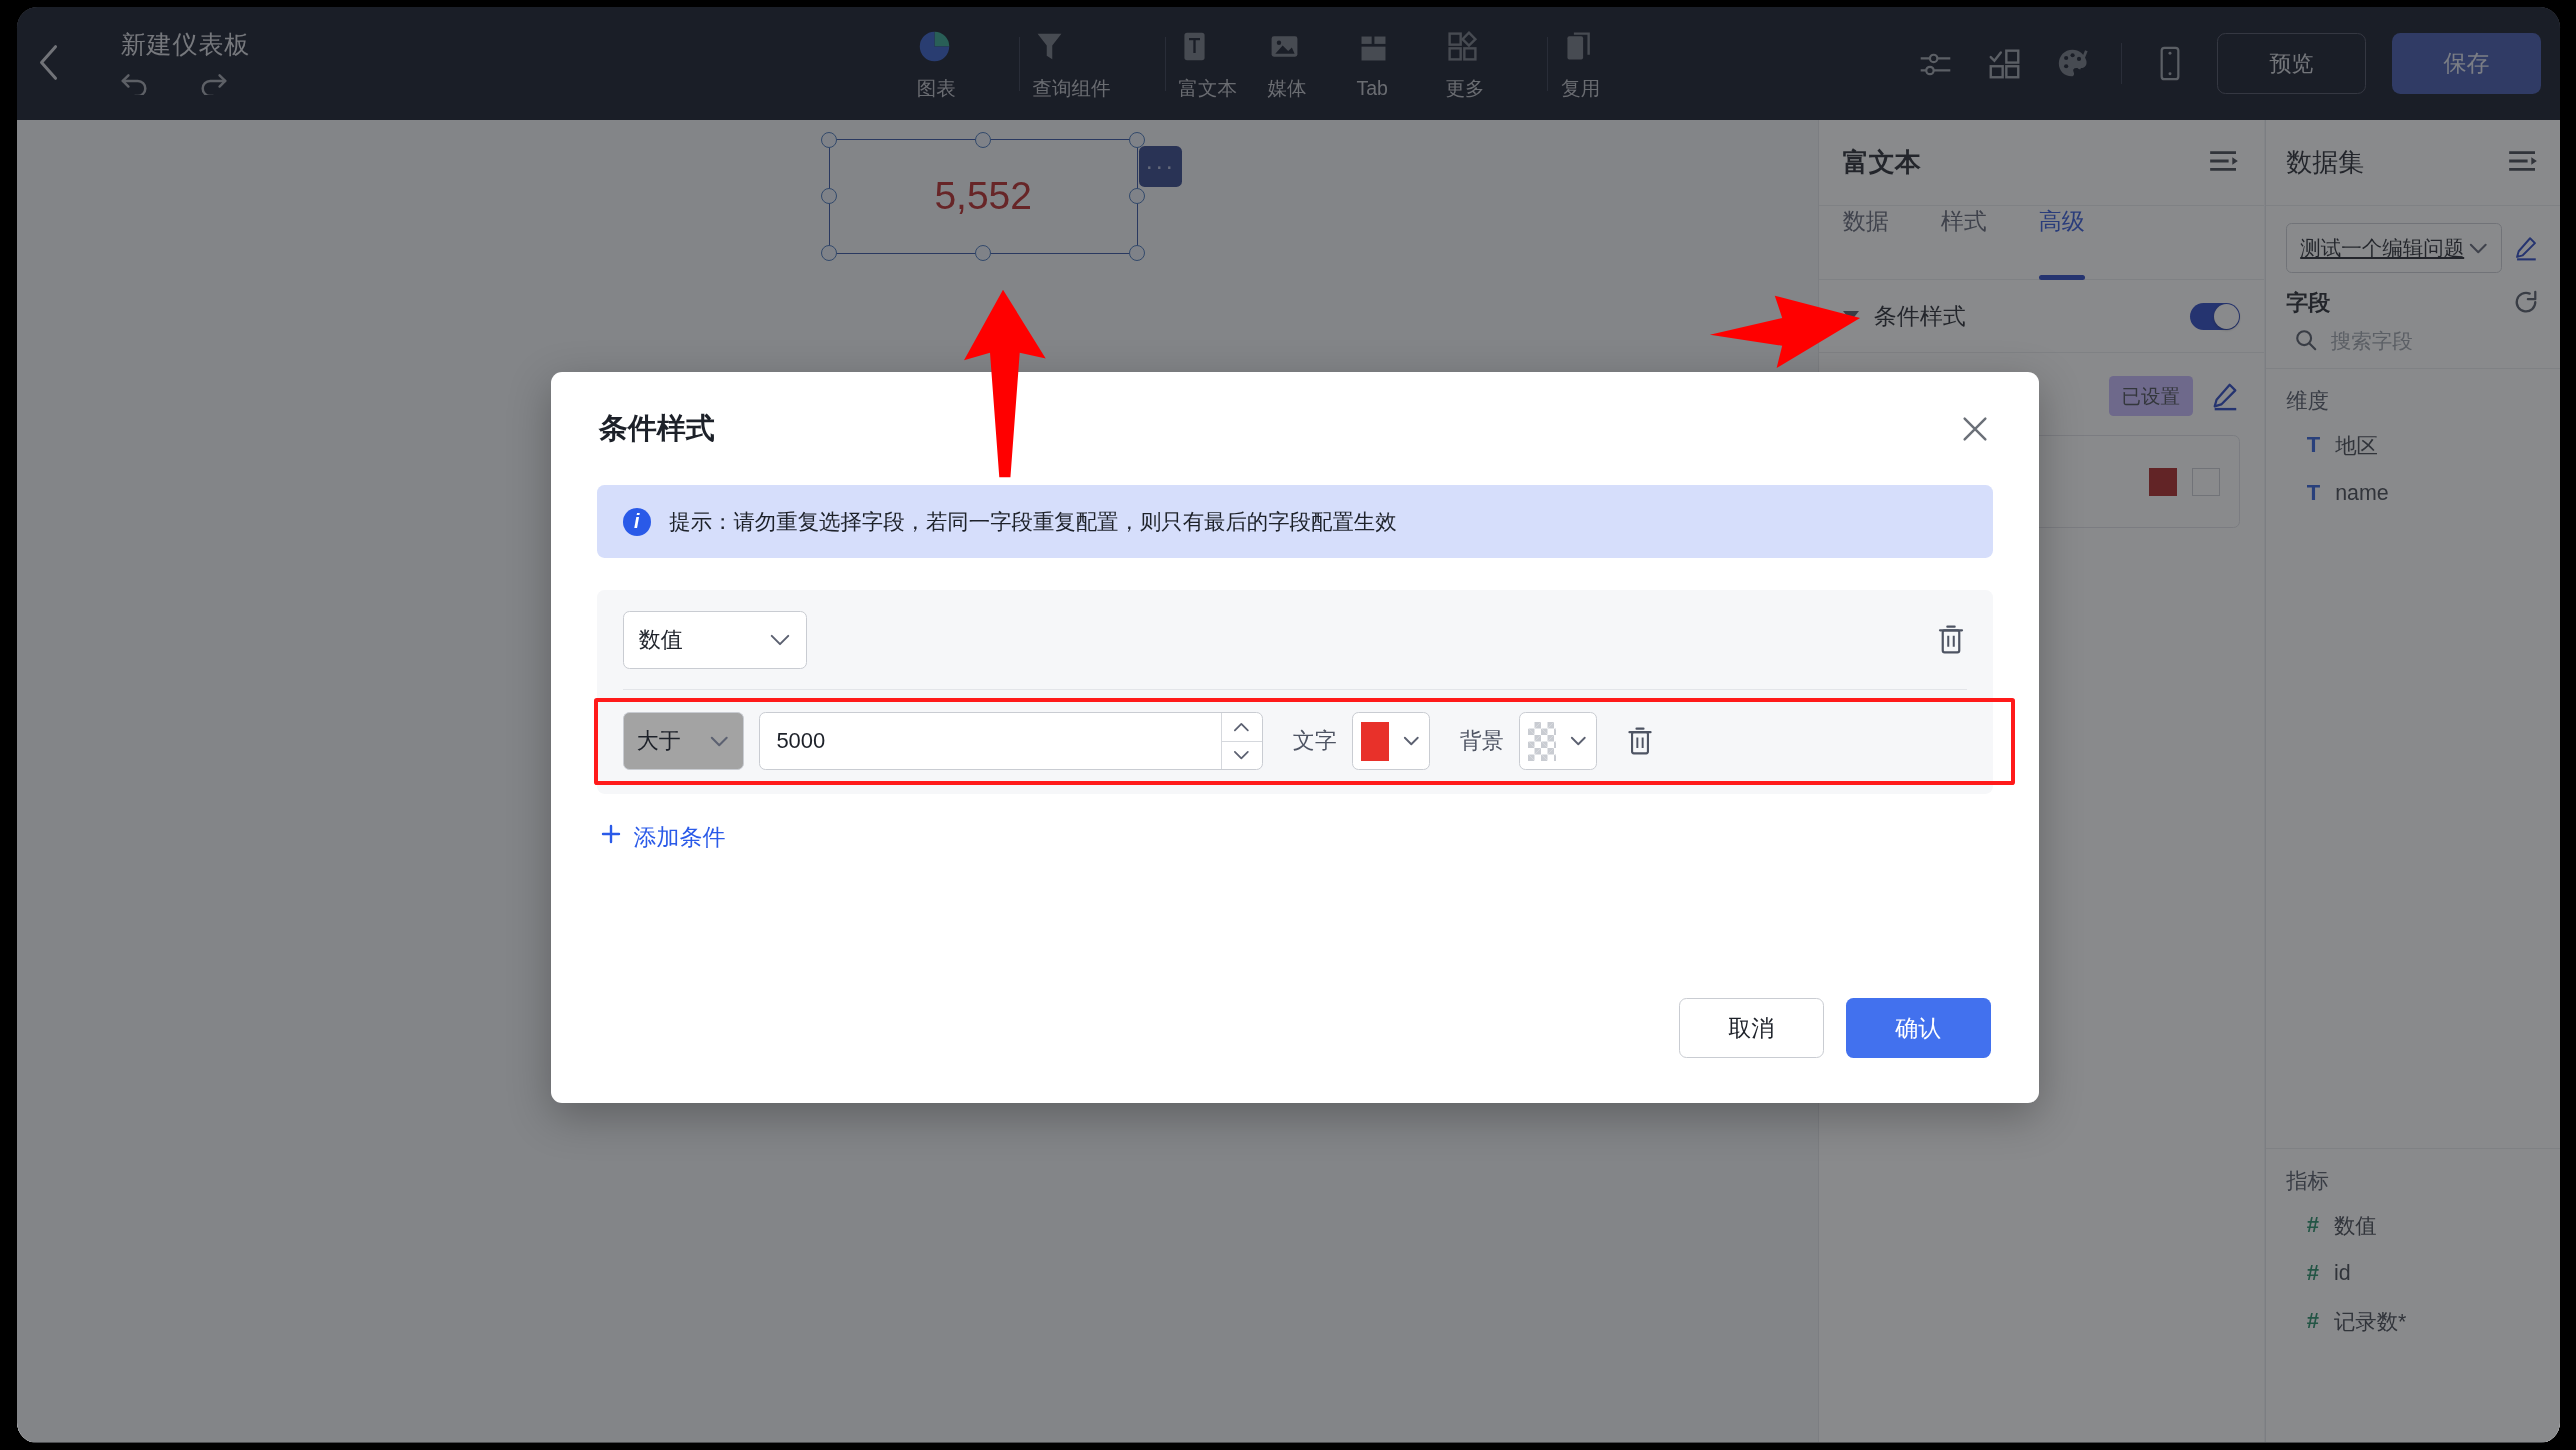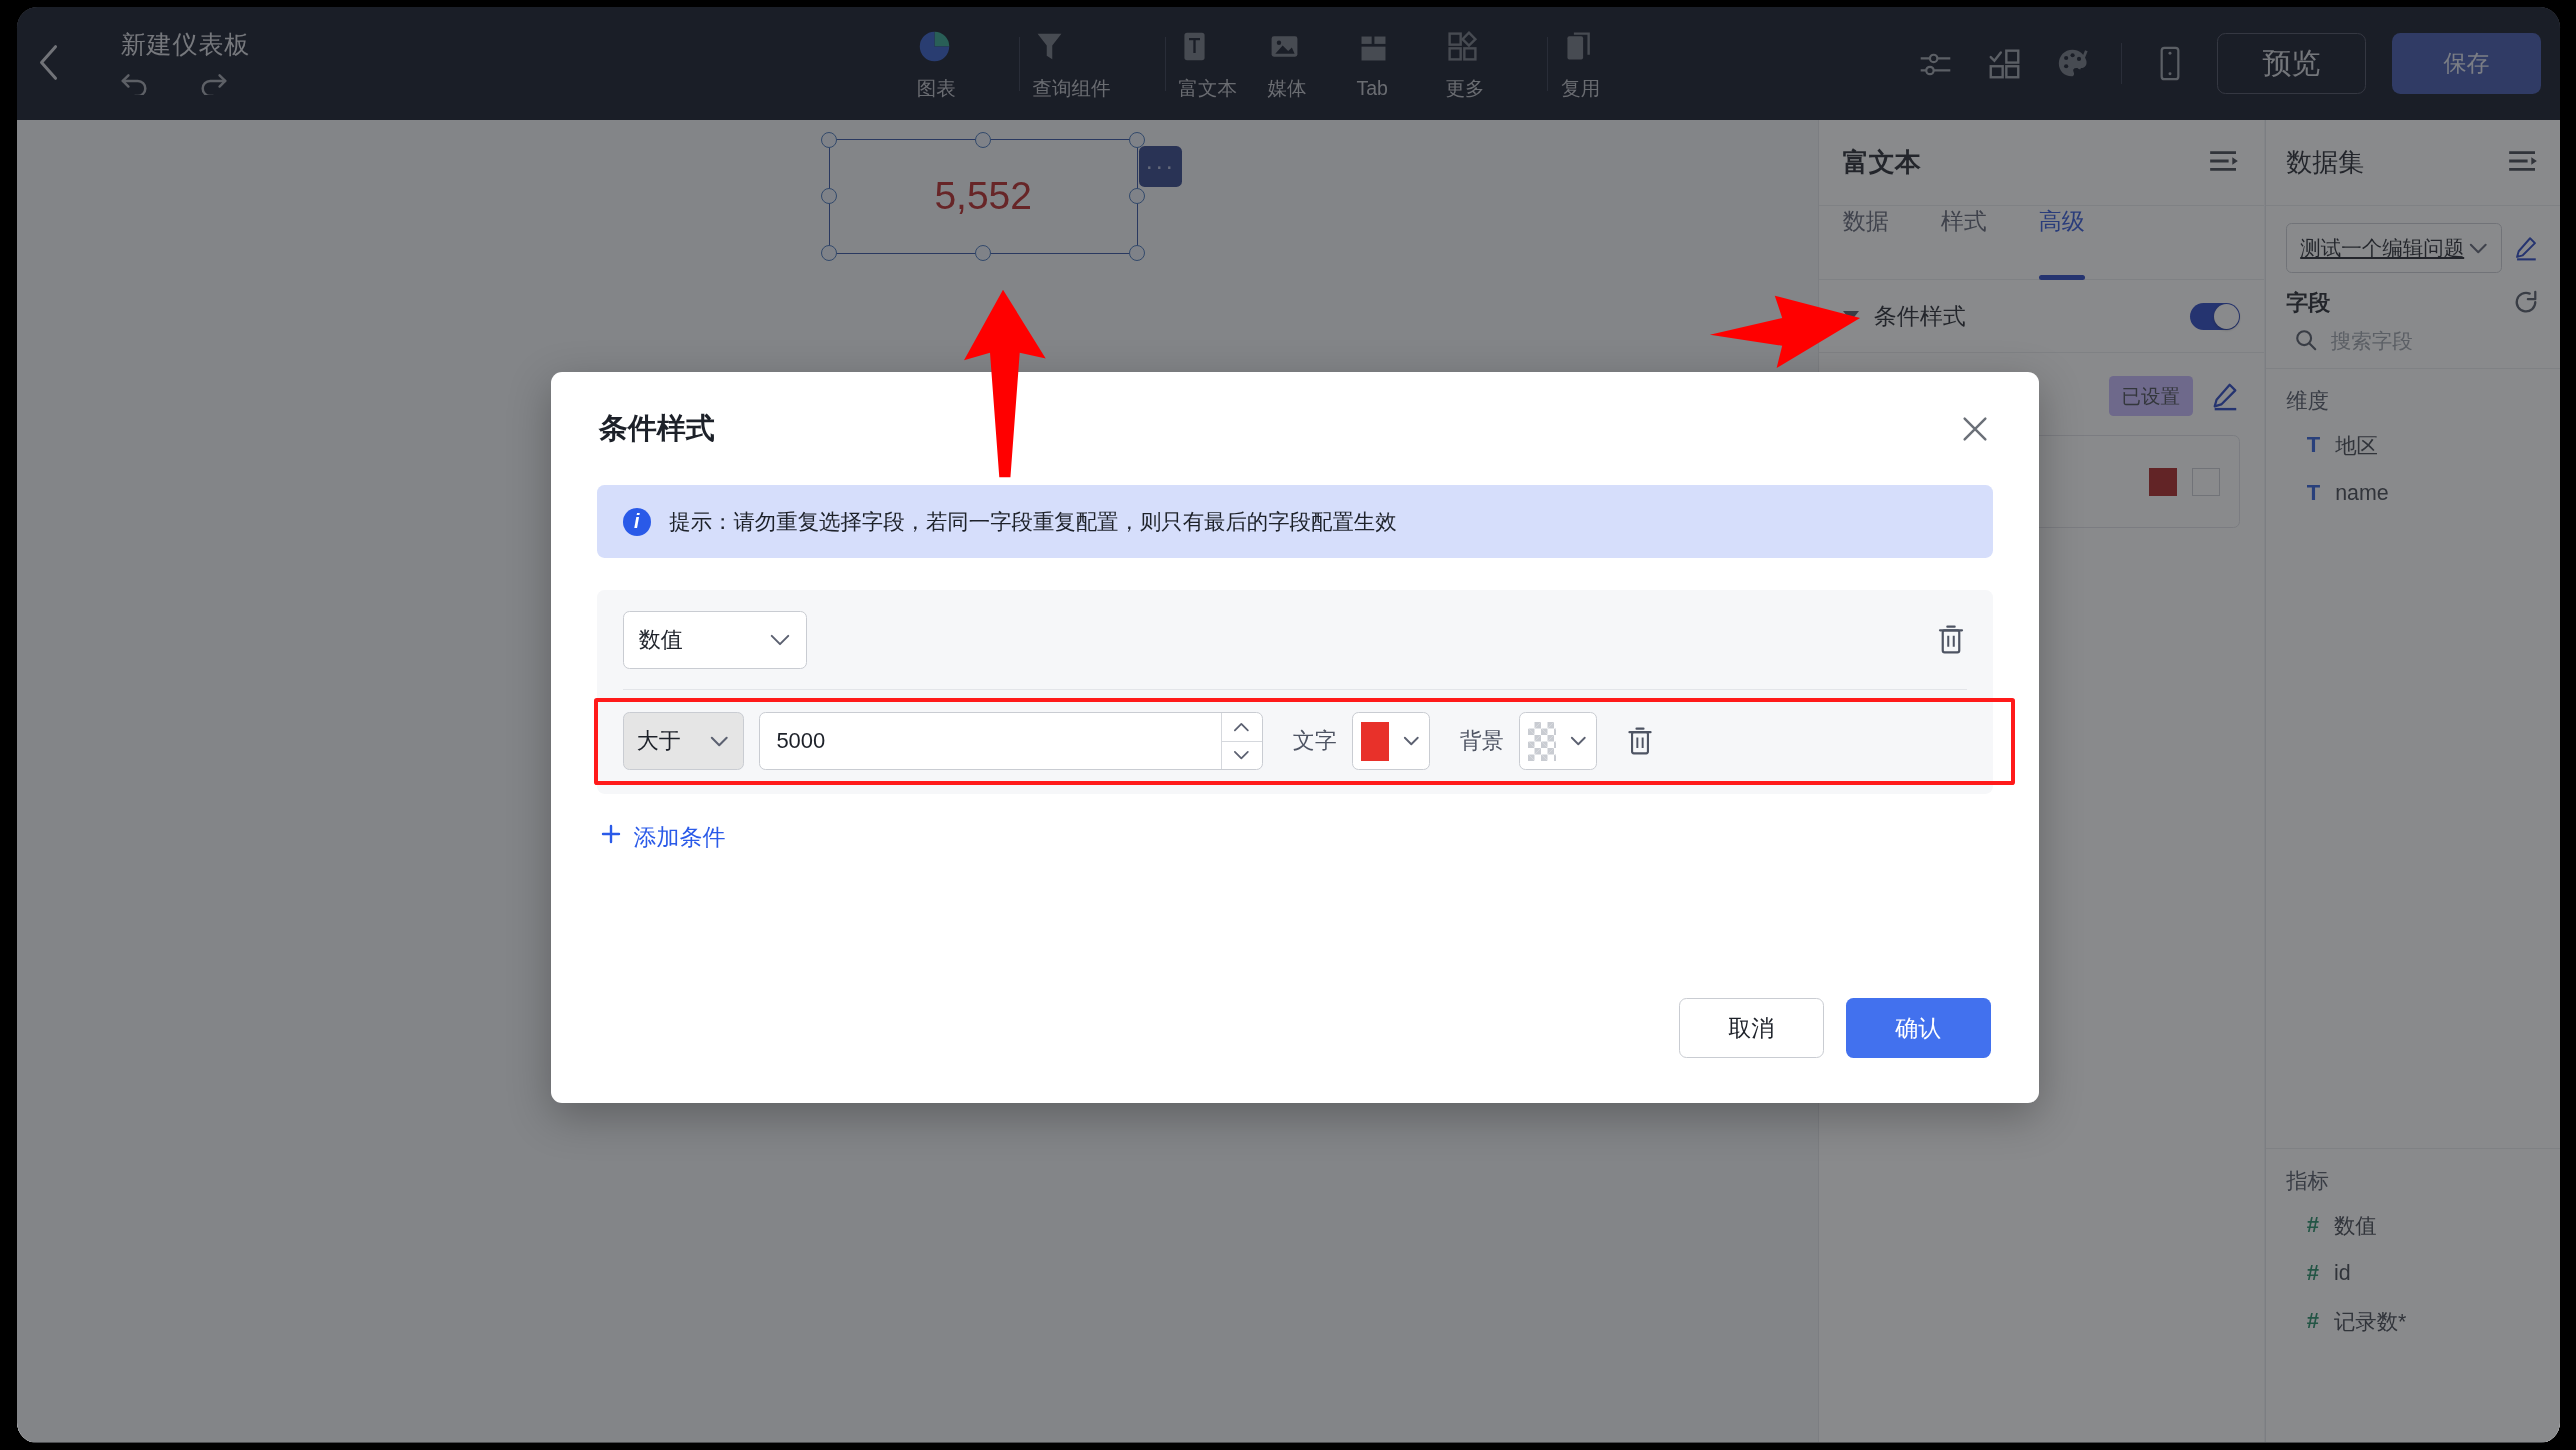--- a/index.html
+++ b/index.html
@@ -66,21 +66,21 @@
   
   .right-tools {
     position: absolute; right: 18.6px; top: 0;
     height: 113px; display: flex; align-items: center; gap: 26px;
   }
   .ricon { width: 43px; height: 43px; display: flex; align-items: center; justify-content: center; color: #9aa0a9; }
   .vdiv { width: 0.9px; height: 41px; background: #2d3347; }
   .btn-preview {
     width: 149px; height: 61px; border-radius: 8.4px;
     border: 0.9px solid #454b5c; color: #cfd2d8;
-    font-size: 29px; display: flex; align-items: center; justify-content: center;
+    font-size: 22px; display: flex; align-items: center; justify-content: center;
   }
   .btn-save {
     width: 149px; height: 61px; border-radius: 8.4px;
     background: #3a51a8; color: #dfe3ef;
     font-size: 23px; display: flex; align-items: center; justify-content: center;
   }
 
   
   .body {
     position: absolute; left: 0; top: 113px;
@@ -261,21 +261,21 @@
     position: relative; margin-top: 20.5px;
   }
   .hl-box {
     position: absolute; left: -29px; top: -13px;
     width: 1421px; height: 87px;
     border: 4.6px solid #ff1a1a; border-radius: 2.8px;
     pointer-events: none;
   }
   .style-row { display: flex; align-items: center; gap: 15px; height: 61px; }
   .sel-op {
-    width: 121px; height: 58px; background: #e5e5e5;
+    width: 121px; height: 58px; background: #a3a3a3;
     border: 0.9px solid #c9ccd2; border-radius: 6.5px;
     display: flex; align-items: center; justify-content: space-between;
     padding: 12px 13px; font-size: 22px; color: #1d2129;
   }
   .num-wrap {
     width: 504px; height: 58px; background: #fff;
     border: 0.9px solid #c9ccd2; border-radius: 6.5px;
     display: flex; align-items: stretch; overflow: hidden;
   }
   .num-val { flex: 1; display: flex; align-items: center; padding-left: 16.7px;

